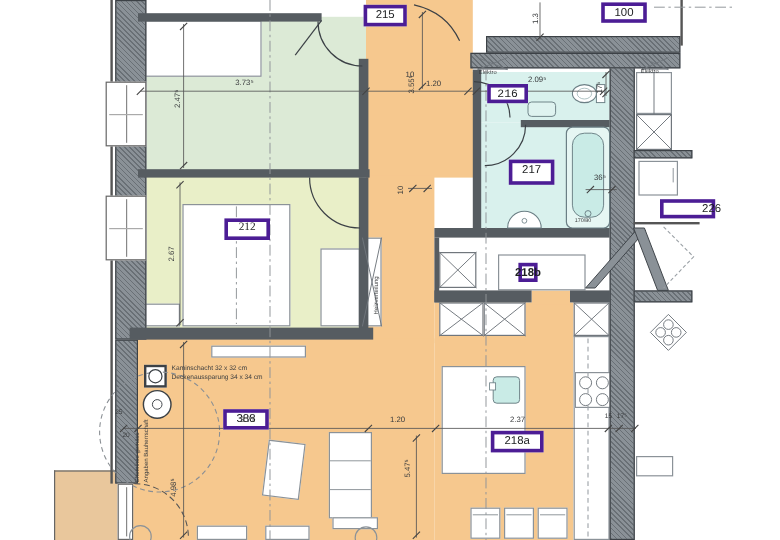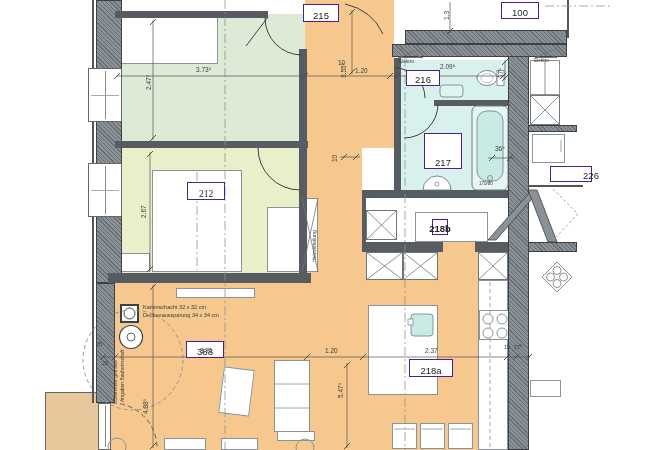--- a/index.html
+++ b/index.html
@@ -18,22 +18,22 @@
     border:1px solid #3c4146;}
   .wallt{position:absolute;z-index:3;background:var(--c-walld,#565c61);}
   .wline{position:absolute;z-index:3;background:#555;}
   
   .furn{position:absolute;z-index:2;background:#fff;border:1px solid #8b9298;}
   .xbox{position:absolute;z-index:2;background:#fff;border:1px solid #70767c;}
   .win{position:absolute;z-index:4;background:#fff;border:1px solid #666;}
   .win i{position:absolute;left:50%;top:2px;bottom:2px;width:1px;background:#888;}
   .win b{position:absolute;left:2px;right:2px;top:50%;height:1px;background:#aaa;}
   
-  .rlabel{position:absolute;z-index:6;background:#fff;border:1px solid #4c1d95;color:#1c1e20;
-    font-size:9.5px;display:flex;align-items:flex-end;justify-content:center;}
+  .rlabel{position:absolute;z-index:6;background:#fff;border:3px solid #4c1d95;color:#1c1e20;
+    font-size:9.5px;display:flex;align-items:flex-start;justify-content:center;}
   .dim{position:absolute;z-index:6;color:#3a3c3e;font-size:6.5px;white-space:nowrap;line-height:1;}
   .dim.v{transform:rotate(-90deg);transform-origin:0 0;}
   .ann{position:absolute;z-index:6;color:#3a3c3e;font-size:5.5px;white-space:nowrap;line-height:1.3;}
   .ann.v{transform:rotate(-90deg);transform-origin:0 0;}
   .tiny{font-size:4.8px;}
   svg.overlay{position:absolute;left:0;top:0;z-index:4;pointer-events:none;}
   .chimney{position:absolute;z-index:4;background:#fff;border:2px solid #3c4146;}
 </style>
 </head>
 <body>
@@ -231,24 +231,24 @@
                M502,65 L508,59 M502,81 L508,75"></path>
     </g>
   </svg>
 
   <div class="rlabel" style="left:303px;top:4px;width:36px;height:18px;">
       <span>215</span>
     </div>
   <div class="rlabel" style="left:501px;top:2px;width:38px;height:17px;">
       <span>100</span>
     </div>
-  <div class="rlabel" style="left:406px;top:70px;width:34px;height:16px;">
+  <div class="rlabel" style="left:406px;top:70px;width:34px;height:16px;font-family:Liberation Mono, monospace;">
       <span>216</span>
     </div>
-  <div class="rlabel" style="left:424px;top:133px;width:38px;height:36px;">
+  <div class="rlabel" style="left:424px;top:133px;width:38px;height:21px;">
       <span>217</span>
     </div>
   <div class="rlabel" style="left:550px;top:166px;width:34px;height:16px;padding-left:40px;">
       <span>226</span>
     </div>
   <div class="rlabel" style="left:187px;top:182px;width:38px;height:18px;font-family:Liberation Serif, serif;">
       <span>212</span>
     </div>
   <div class="rlabel" style="left:432px;top:219px;width:16px;height:16px;font-weight:bold;">
       <span>218b</span>

